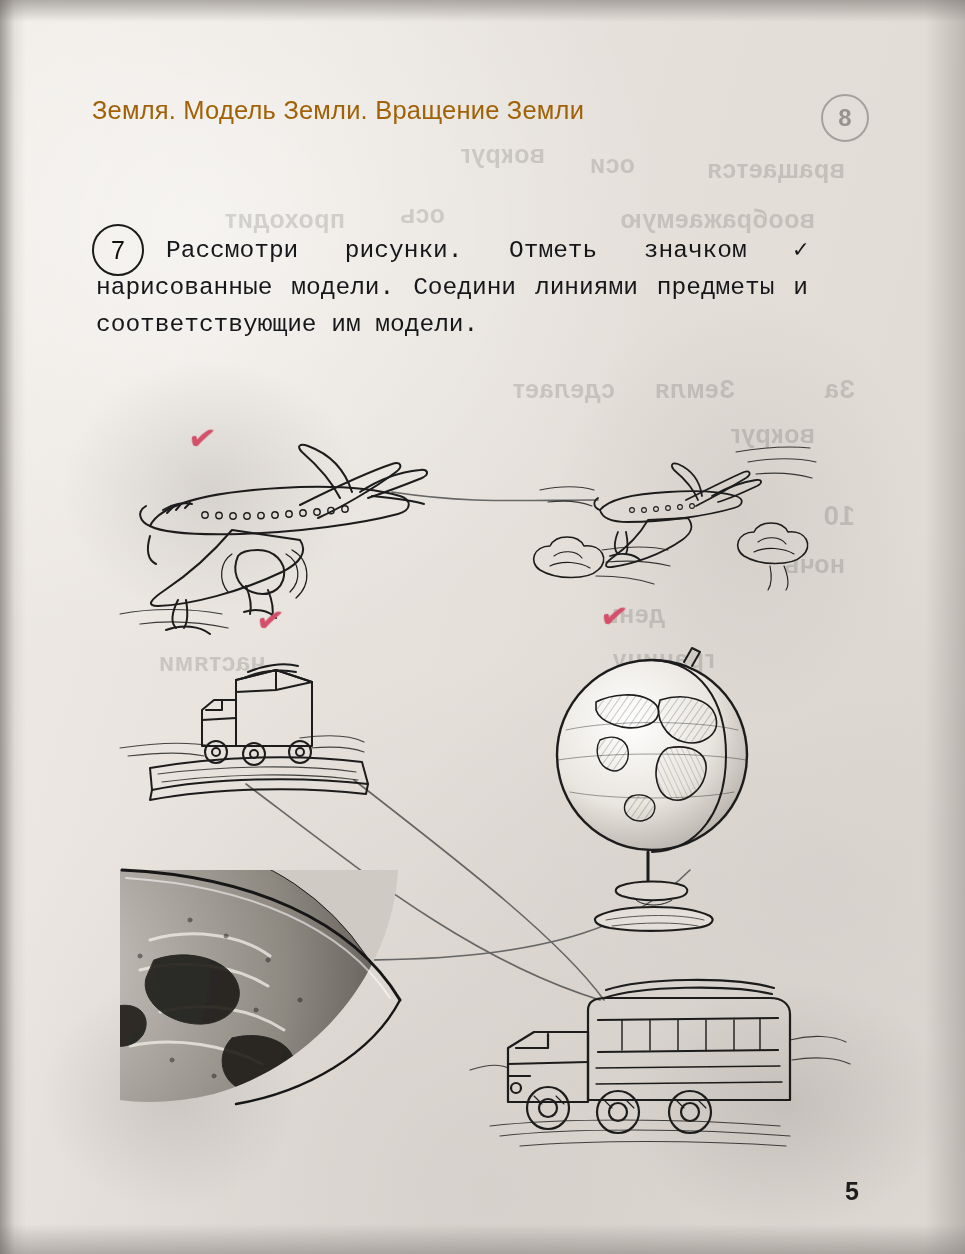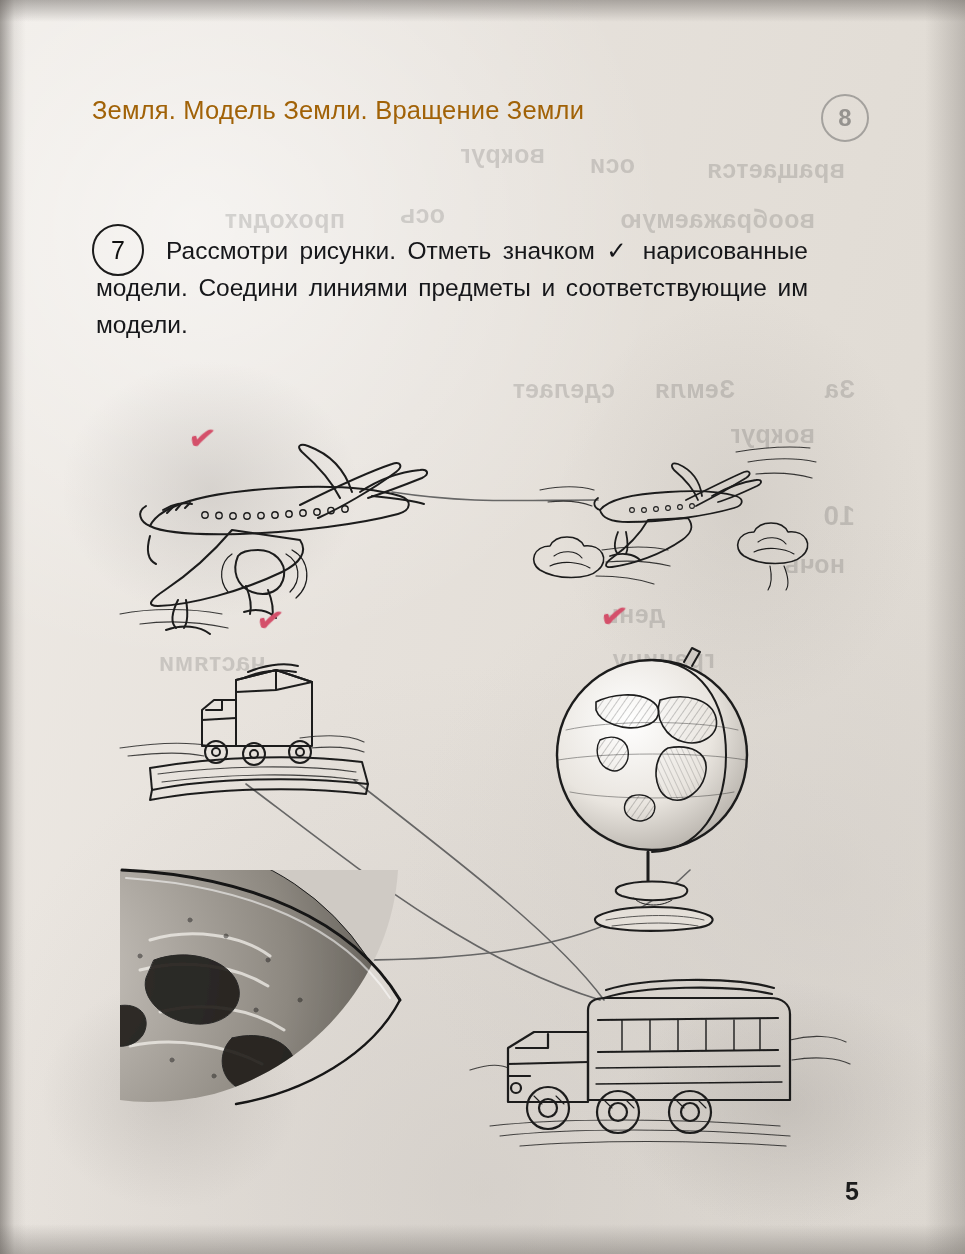--- a/index.html
+++ b/index.html
@@ -111,20 +111,21 @@
   .task-text {
     position: absolute;
     left: 96px;
     top: 232px;
     width: 712px;
     font-size: 24.5px;
     line-height: 1.52;
     color: #16171a;
     text-align: justify;
     text-indent: 70px;
+    font-family: Liberation Mono, monospace;
   }
   .page-footer {
     position: absolute;
     right: 106px;
     bottom: 48px;
     font-size: 25px;
     font-weight: 700;
     color: #1d1d1d;
   }
   .figure-area {

